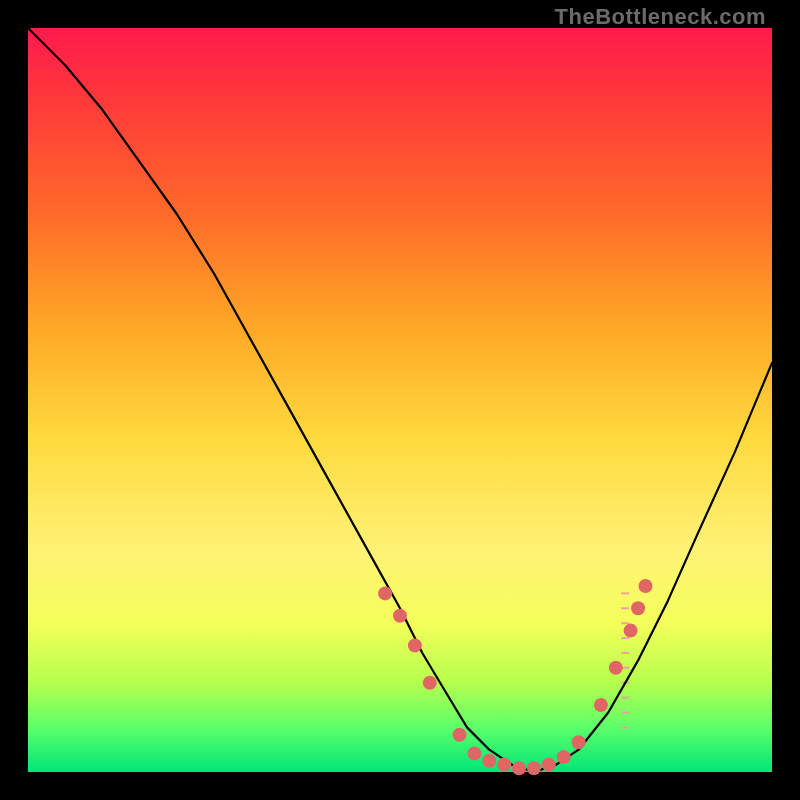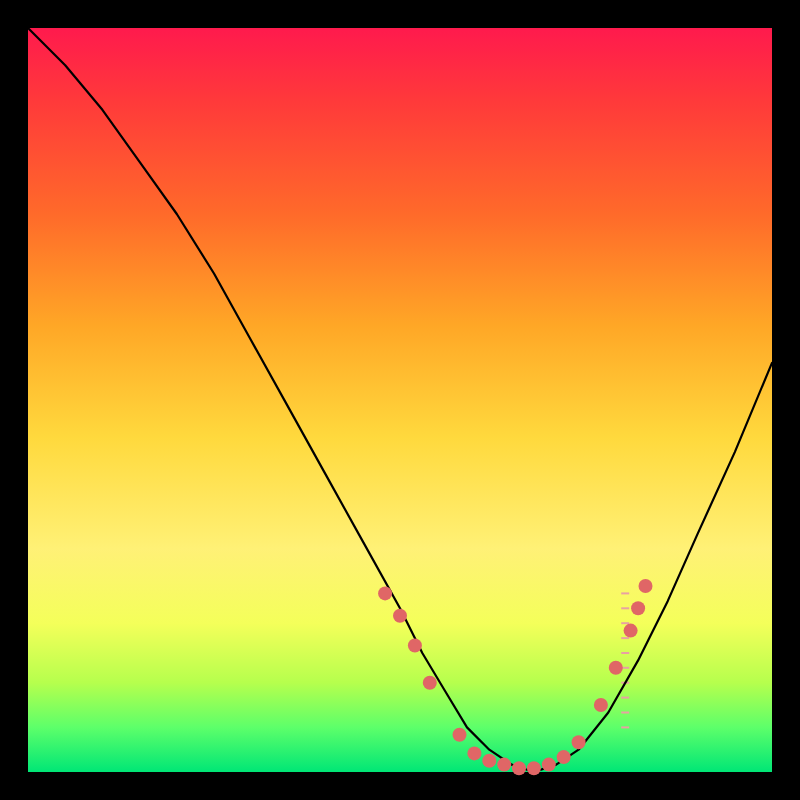--- a/index.html
+++ b/index.html
@@ -91,13 +91,14 @@
         <circle cx="535.7" cy="729.1" r="7" fill="#e06666"></circle>
         <circle cx="550.6" cy="714.2" r="7" fill="#e06666"></circle>
         <circle cx="572.9" cy="677.0" r="7" fill="#e06666"></circle>
         <circle cx="587.8" cy="639.8" r="7" fill="#e06666"></circle>
         <circle cx="602.6" cy="602.6" r="7" fill="#e06666"></circle>
         <circle cx="610.1" cy="580.3" r="7" fill="#e06666"></circle>
         <circle cx="617.5" cy="558.0" r="7" fill="#e06666"></circle>
       </g>
   </svg>
 
+  <div class="attribution">TheBottleneck.com</div>
 </div>
 
 </body></html>

